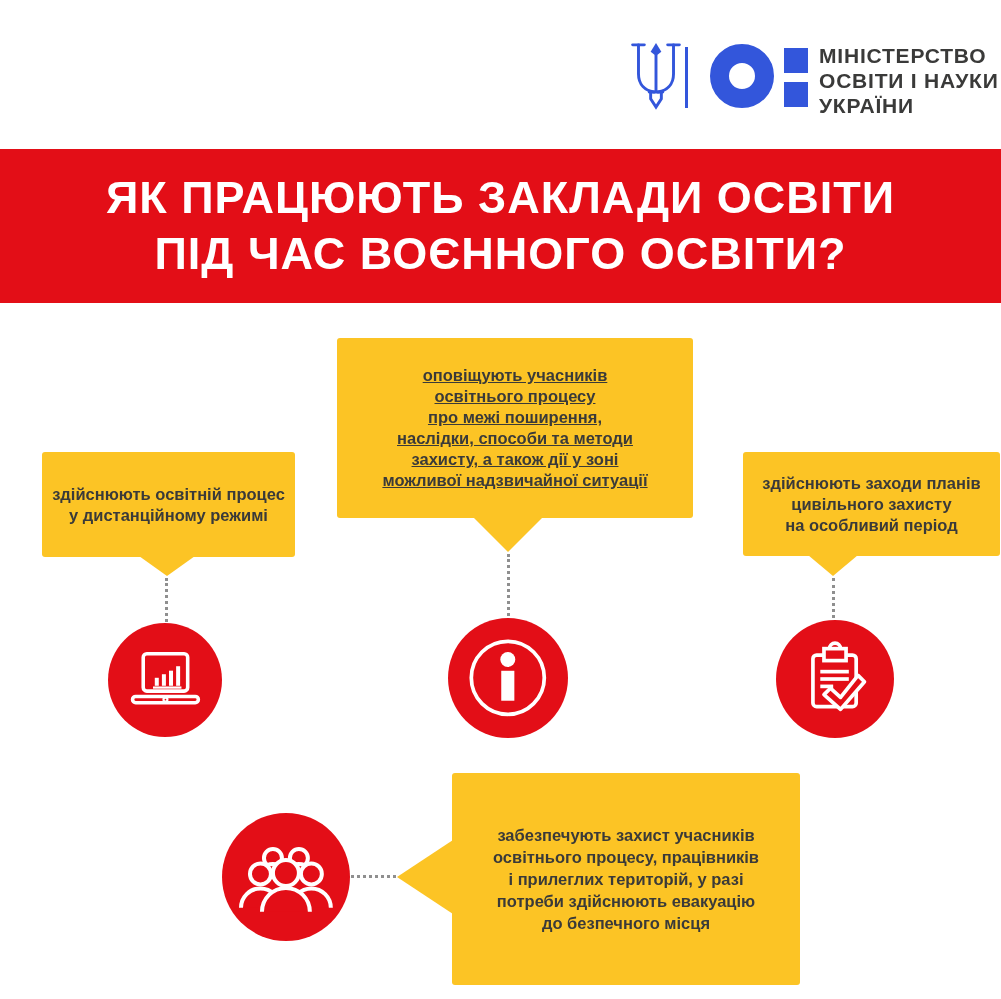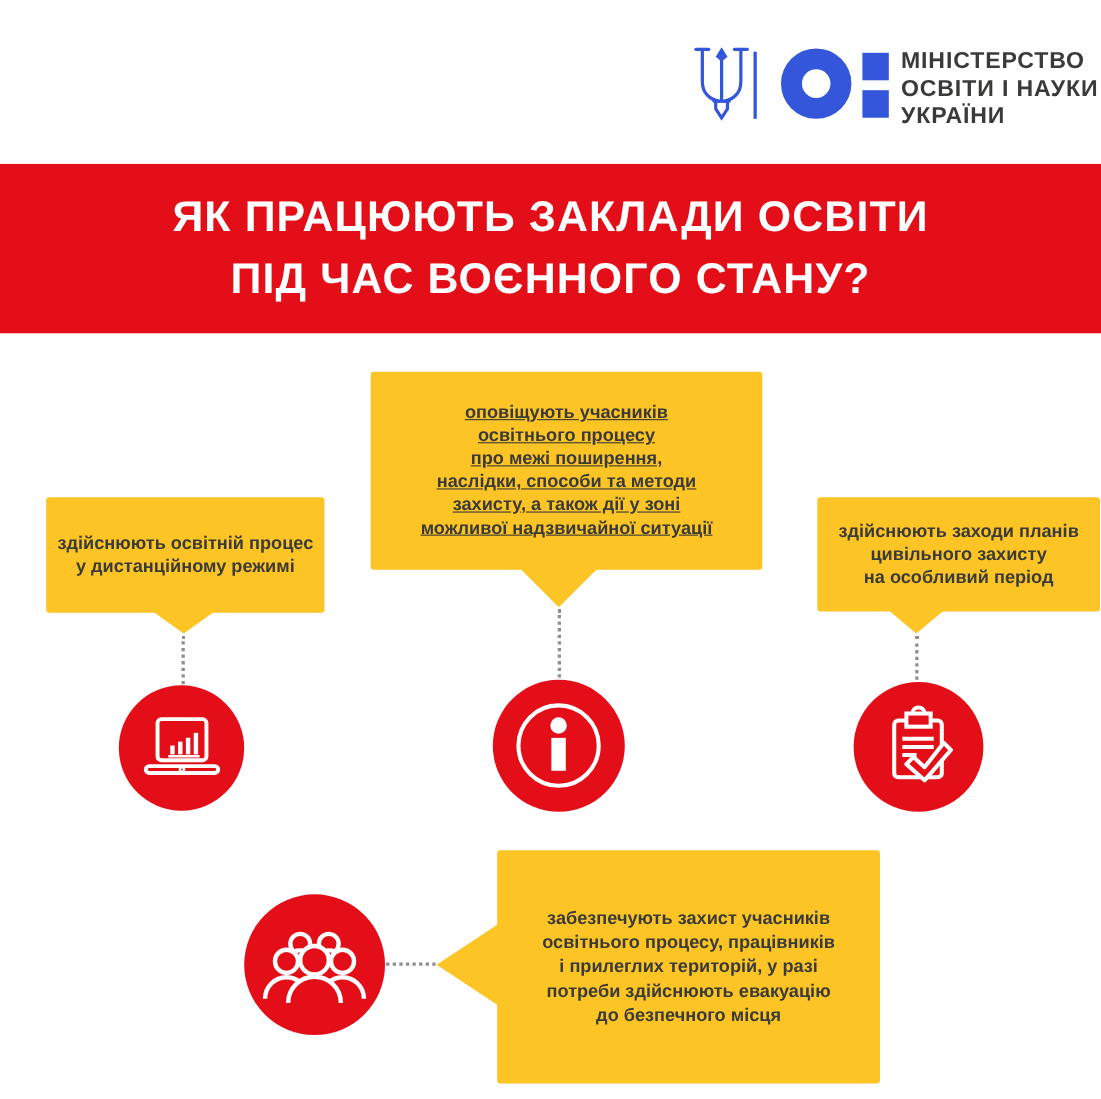--- a/index.html
+++ b/index.html
@@ -24,21 +24,21 @@
   .ministry{
     position:absolute;left:819px;top:43px;color:var(--dark);
     font-size:21px;font-weight:bold;line-height:25px;letter-spacing:0.8px;white-space:pre;
   }
   
   .banner{
     position:absolute;left:0;top:149px;width:1001px;height:154px;background:var(--red);
     display:flex;flex-direction:column;align-items:center;justify-content:center;
   }
   .banner-line{
-    color:var(--banner-text);font-weight:bold;font-size:39px;line-height:56px;letter-spacing:1px;white-space:pre;
+    color:var(--banner-text);font-weight:bold;font-size:45px;line-height:56px;letter-spacing:1px;white-space:pre;
   }
   
   .bubble{
     position:absolute;background:var(--yellow);border-radius:3px;
     display:flex;align-items:center;justify-content:center;text-align:center;
     color:var(--dark);font-weight:bold;font-size:16.5px;line-height:21px;white-space:pre;
   }
   .bubble-1{left:42px;top:452px;width:253px;height:105px;}
   .bubble-2{left:337px;top:338px;width:356px;height:180px;text-decoration:underline;}
   .bubble-3{left:707px;top:452px;width:257px;height:104px;margin-left:36px;}
@@ -88,21 +88,21 @@
     <div class="logo-ring"></div>
     <div class="colon-sq colon-top"></div>
     <div class="colon-sq colon-bottom"></div>
     <div class="ministry">МІНІСТЕРСТВО
 ОСВІТИ І НАУКИ
 УКРАЇНИ</div>
   </div>
 
   <div class="banner">
     <div class="banner-line">ЯК ПРАЦЮЮТЬ ЗАКЛАДИ ОСВІТИ</div>
-    <div class="banner-line">ПІД ЧАС ВОЄННОГО СТАНУ?</div>
+    <div class="banner-line">ПІД ЧАС ВОЄННОГО ОСВІТИ?</div>
   </div>
 
   <div class="bubble bubble-1">
     <div>здійснюють освітній процес
 у дистанційному режимі</div>
   </div>
   <div class="ptr ptr-1"></div>
 
   <div class="bubble bubble-2">
     <div>оповіщують учасників

